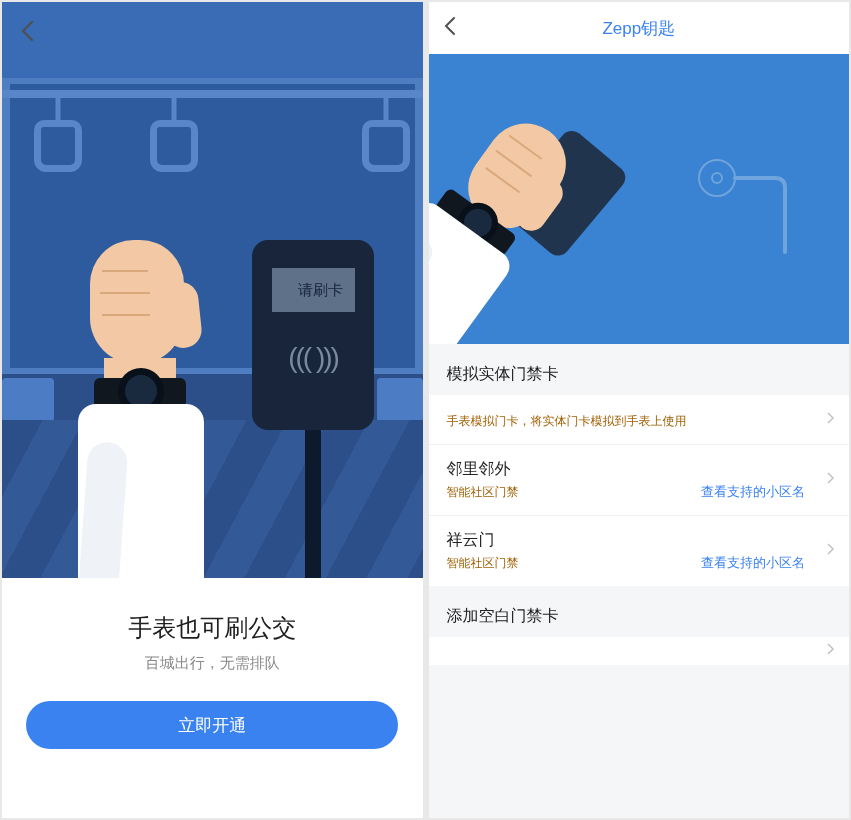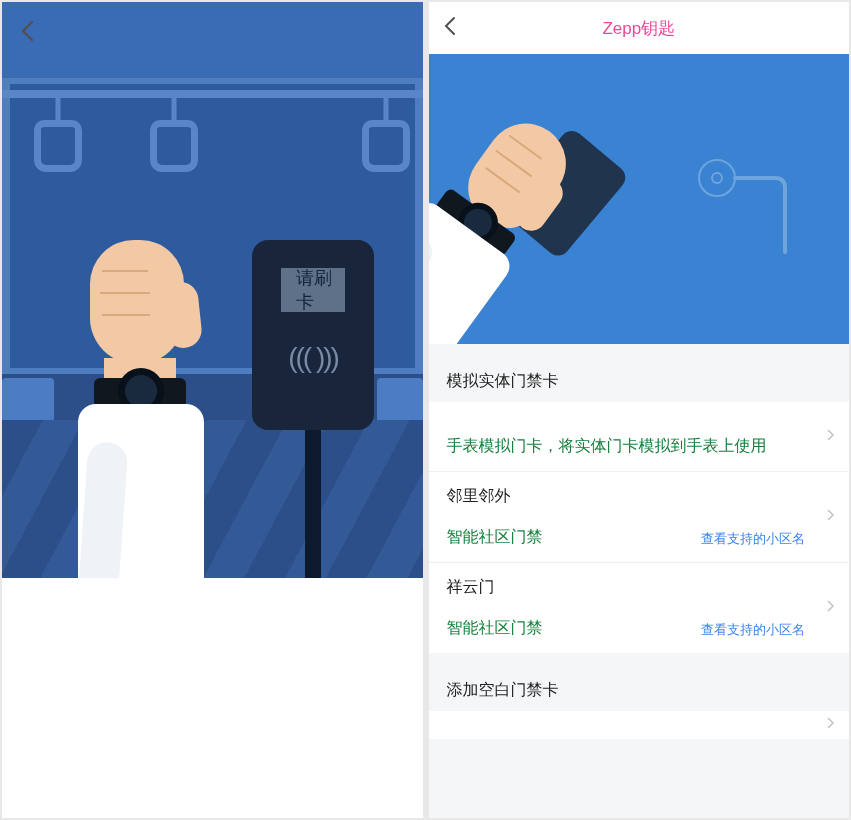--- a/index.html
+++ b/index.html
@@ -102,27 +102,27 @@
       top: 238px; left: 250px;
       width: 122px; height: 190px;
       background: #18253b;
       border-radius: 16px;
       display: flex;
       flex-direction: column;
       align-items: center;
       padding-top: 28px;
     }
     .reader-screen {
-      width: 64px; height: 44px;
+      width: 83px; height: 44px;
       background: #5e7189;
       display: flex;
       align-items: center;
       justify-content: center;
       color: #14233c;
-      font-size: 18px;
+      font-size: 15px;
       padding-left: 15px;
     }
     .reader-waves {
       margin-top: 30px;
       color: #7a8aa0;
       font-size: 28px;
       letter-spacing: -2px;
     }
     
     .arm1 {
@@ -226,21 +226,21 @@
       display: flex;
       align-items: center;
       padding: 0 14px;
       position: relative;
     }
     .s2-header .title {
       position: absolute;
       left: 0; right: 0;
       text-align: center;
       font-size: 17px;
-      color: #ec4899;
+      color: #3b82f6;
     }
     .s2-hero {
       width: 100%; height: 290px;
       background: #3a82d2;
       position: relative;
       overflow: hidden;
     }
     .door-handle {
       position: absolute;
       top: 104px; right: 56px;
@@ -303,33 +303,33 @@
       background: #fff;
       border-radius: 16px 16px 0 0;
     }
     .sleeve2::before{
       content:''; position:absolute; top:34px; left:6px; width:32px; height:160px;
       background:#eff2f6; border-radius:18px; transform:rotate(3deg);
     }
 
     .s2-body { background: #f5f6f7; min-height: 474px; }
     .section-title {
-      padding: 27px 18px 10px;
+      padding: 20px 18px 10px;
       font-size: 16px;
       color: #222;
     }
     .list { background: #fff; }
     .list-item {
       padding: 14px 38px 14px 18px;
       border-bottom: 1px solid #f0f0f0;
       position: relative;
     }
     .list-item:last-child { border-bottom: none; }
     .li-title { font-size: 16px; color: #222; }
-    .li-sub { font-size: 16px; color: #15803d; margin-top: 20px; }
+    .li-sub { font-size: 12px; color: #a16207; margin-top: 4px; }
     .li-link {
       position: absolute;
       right: 44px; bottom: 14px;
       font-size: 13px;
       color: #3a82f0;
       font-family: Liberation Mono, monospace;
     }
     .chev {
       position: absolute;
       right: 14px; top: 50%;
@@ -381,20 +381,25 @@
         <div class="finger-line" style="top:30px; left:12px; width:46px; height:2px;"></div>
         <div class="finger-line" style="top:52px; left:10px; width:50px; height:2px;"></div>
         <div class="finger-line" style="top:74px; left:12px; width:48px; height:2px;"></div>
       </div>
       <div class="thumb1"></div>
       <div class="wrist1"></div>
       <div class="band1"></div>
       <div class="watch1"></div>
       <div class="sleeve1"></div>
     </div>
+  </div>
+  <div class="s1-panel">
+    <div class="s1-title">手表也可刷公交</div>
+    <div class="s1-sub">百城出行，无需排队</div>
+    <div class="s1-btn">立即开通</div>
   </div>
 </div>
 
 <div class="screen">
   <div class="s2-header">
     <div class="s2-back-chev">
       <svg width="13" height="20" viewBox="0 0 13 20">
           <path d="M11 2 L3 10 L11 18" stroke="#505050" stroke-width="2" fill="none" stroke-linecap="round"></path>
         </svg>
     </div>

